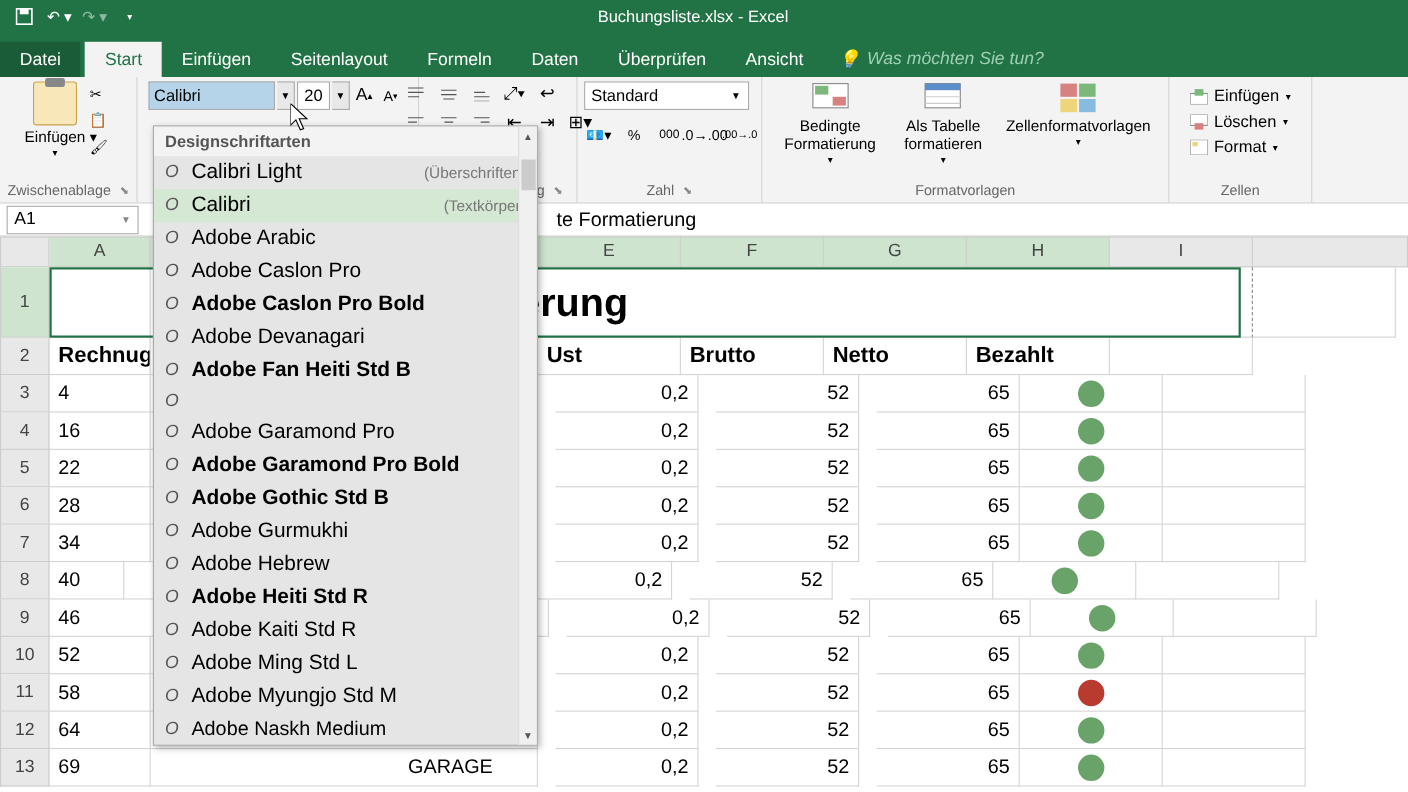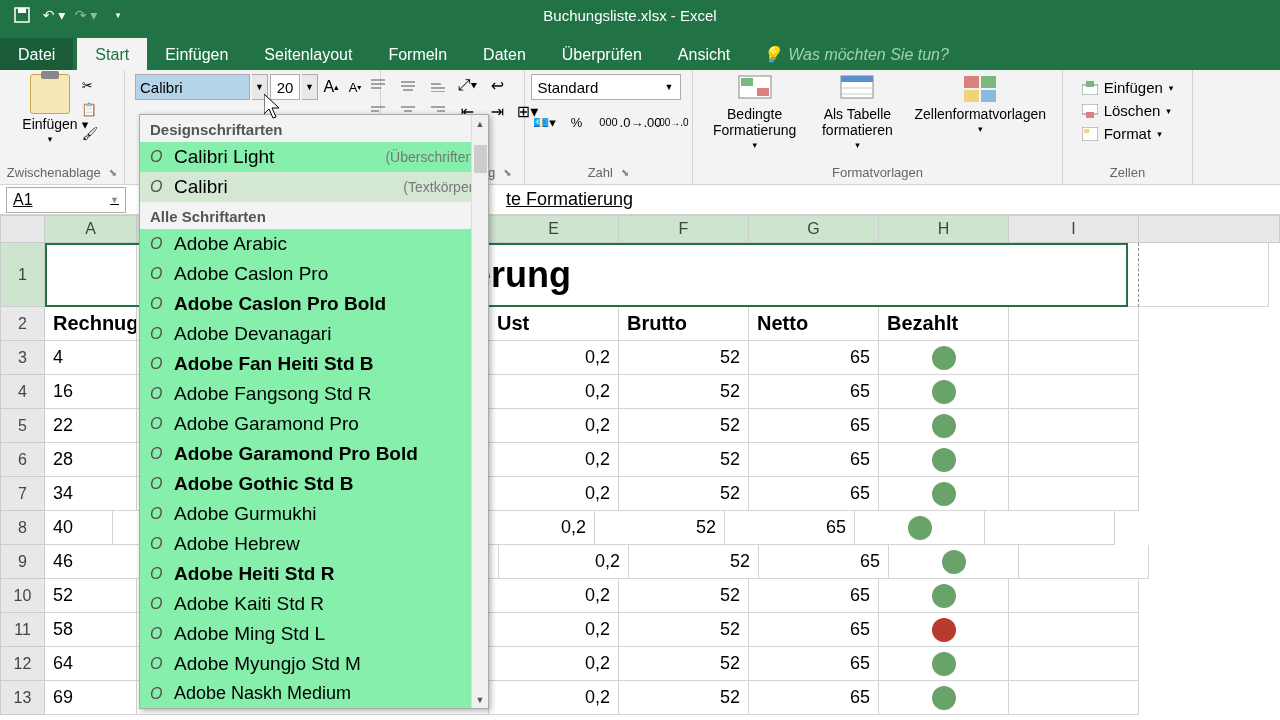--- a/index.html
+++ b/index.html
@@ -51,45 +51,45 @@
 
 .styles-group { width: 370px; }
 .style-big { display: flex; flex-direction: column; align-items: center; gap: 2px; font-size: 14px; text-align: center; padding: 0 6px; }
 .style-icon { width: 36px; height: 30px; }
 
 .cells-group { width: 130px; }
 .cell-btn { display: flex; align-items: center; gap: 6px; font-size: 15px; padding: 1px 0; }
 .cell-icon { width: 16px; height: 14px; }
 
 
-.formula-row { height: 30px; display: flex; align-items: center; border-bottom: 1px solid #d4d4d4; text-decoration: underline; }
+.formula-row { height: 30px; display: flex; align-items: center; border-bottom: 1px solid #d4d4d4; }
 .name-box { width: 120px; height: 26px; border: 1px solid #ababab; margin-left: 6px; display: flex; align-items: center; padding: 0 6px; justify-content: space-between; font-size: 16px; }
 .formula-content { padding-left: 20px; font-size: 18px; }
 
 
 .grid { position: relative; }
 .col-headers { display: flex; height: 28px; }
 .corner { width: 45px; background: #e8e8e8; border: 1px solid #ccc; }
 .col-h { background: #e8e8e8; border: 1px solid #ccc; border-left: none; display: flex; align-items: center; justify-content: center; font-size: 16px; color: #444; }
 .col-h.sel { background: #cfe4cf; }
 .row { display: flex; height: 34px; }
 .row.first { height: 64px; }
 .row-h { width: 45px; background: #e8e8e8; border: 1px solid #ccc; border-top: none; display: flex; align-items: center; justify-content: center; font-size: 16px; color: #444; }
 .row-h.sel { background: #cfe4cf; }
 .cell { border: 1px solid #d4d4d4; border-top: none; border-left: none; display: flex; align-items: center; padding: 0 8px; font-size: 18px; overflow: hidden; white-space: nowrap; }
 .cell.hdr { font-weight: bold; font-size: 20px; }
 .cell.title { font-size: 36px; font-weight: bold; }
-.cell.num { justify-content: flex-end; }
+.cell.num { justify-content: flex-end; margin-left: 16px; }
 .cell.dot { justify-content: center; }
 .dot-g { width: 24px; height: 24px; border-radius: 50%; background: #6aa36a; }
 .dot-r { width: 24px; height: 24px; border-radius: 50%; background: #b93a2e; }
 .sel-border { position: absolute; border: 2px solid #217346; pointer-events: none; }
 
 
-.font-dropdown { position: absolute; left: 139px; top: 114px; width: 350px; background: #86efac; border: 1px solid #aaa; box-shadow: 2px 2px 6px rgba(0,0,0,0.3); z-index: 100; max-height: 605px; overflow: hidden; }
+.font-dropdown { position: absolute; left: 139px; top: 114px; width: 350px; background: #e5e5e5; border: 1px solid #aaa; box-shadow: 2px 2px 6px rgba(0,0,0,0.3); z-index: 100; max-height: 605px; overflow: hidden; }
 .fd-section { font-size: 15px; font-weight: bold; color: #555; padding: 6px 10px 4px; background: #f3f3f3; }
 .fd-item { display: flex; align-items: center; padding: 4px 10px; gap: 8px; font-size: 19px; }
 .fd-item.hover { background: #d4e8d4; }
 .fd-glyph { font-style: italic; color: #555; font-size: 16px; width: 16px; }
 .fd-hint { margin-left: auto; font-size: 14px; color: #777; }
 .fd-scroll { position: absolute; right: 0; top: 0; bottom: 0; width: 17px; background: #f0f0f0; border-left: 1px solid #ddd; }
 .fd-scroll-btn { height: 17px; display: flex; align-items: center; justify-content: center; font-size: 9px; color: #555; }
 .fd-thumb { position: absolute; top: 30px; left: 2px; width: 13px; height: 28px; background: #ccc; }
 
 .cursor-arrow { position: absolute; left: 264px; top: 94px; z-index: 200; pointer-events: none; }
@@ -501,21 +501,20 @@
         <span class="fd-glyph">O</span>
         <span>Calibri Light</span>
         <span class="fd-hint">(Überschriften)</span>
       </div>
       <div class="fd-item hover">
         <span class="fd-glyph">O</span>
         <span>Calibri</span>
         <span class="fd-hint">(Textkörper)</span>
       </div>
     </div>
-  <div class="fd-section">Alle Schriftarten</div>
   <div id="fd-all">
       <div class="fd-item">
         <span class="fd-glyph">O</span>
         <span style="">Adobe Arabic</span>
       </div>
       <div class="fd-item">
         <span class="fd-glyph">O</span>
         <span style="">Adobe Caslon Pro</span>
       </div>
       <div class="fd-item">
@@ -525,21 +524,20 @@
       <div class="fd-item">
         <span class="fd-glyph">O</span>
         <span style="">Adobe Devanagari</span>
       </div>
       <div class="fd-item">
         <span class="fd-glyph">O</span>
         <span style="font-weight:bold">Adobe Fan Heiti Std B</span>
       </div>
       <div class="fd-item">
         <span class="fd-glyph">O</span>
-        <span style="">Adobe Fangsong Std R</span>
       </div>
       <div class="fd-item">
         <span class="fd-glyph">O</span>
         <span style="">Adobe Garamond Pro</span>
       </div>
       <div class="fd-item">
         <span class="fd-glyph">O</span>
         <span style="font-weight:bold">Adobe Garamond Pro Bold</span>
       </div>
       <div class="fd-item">

